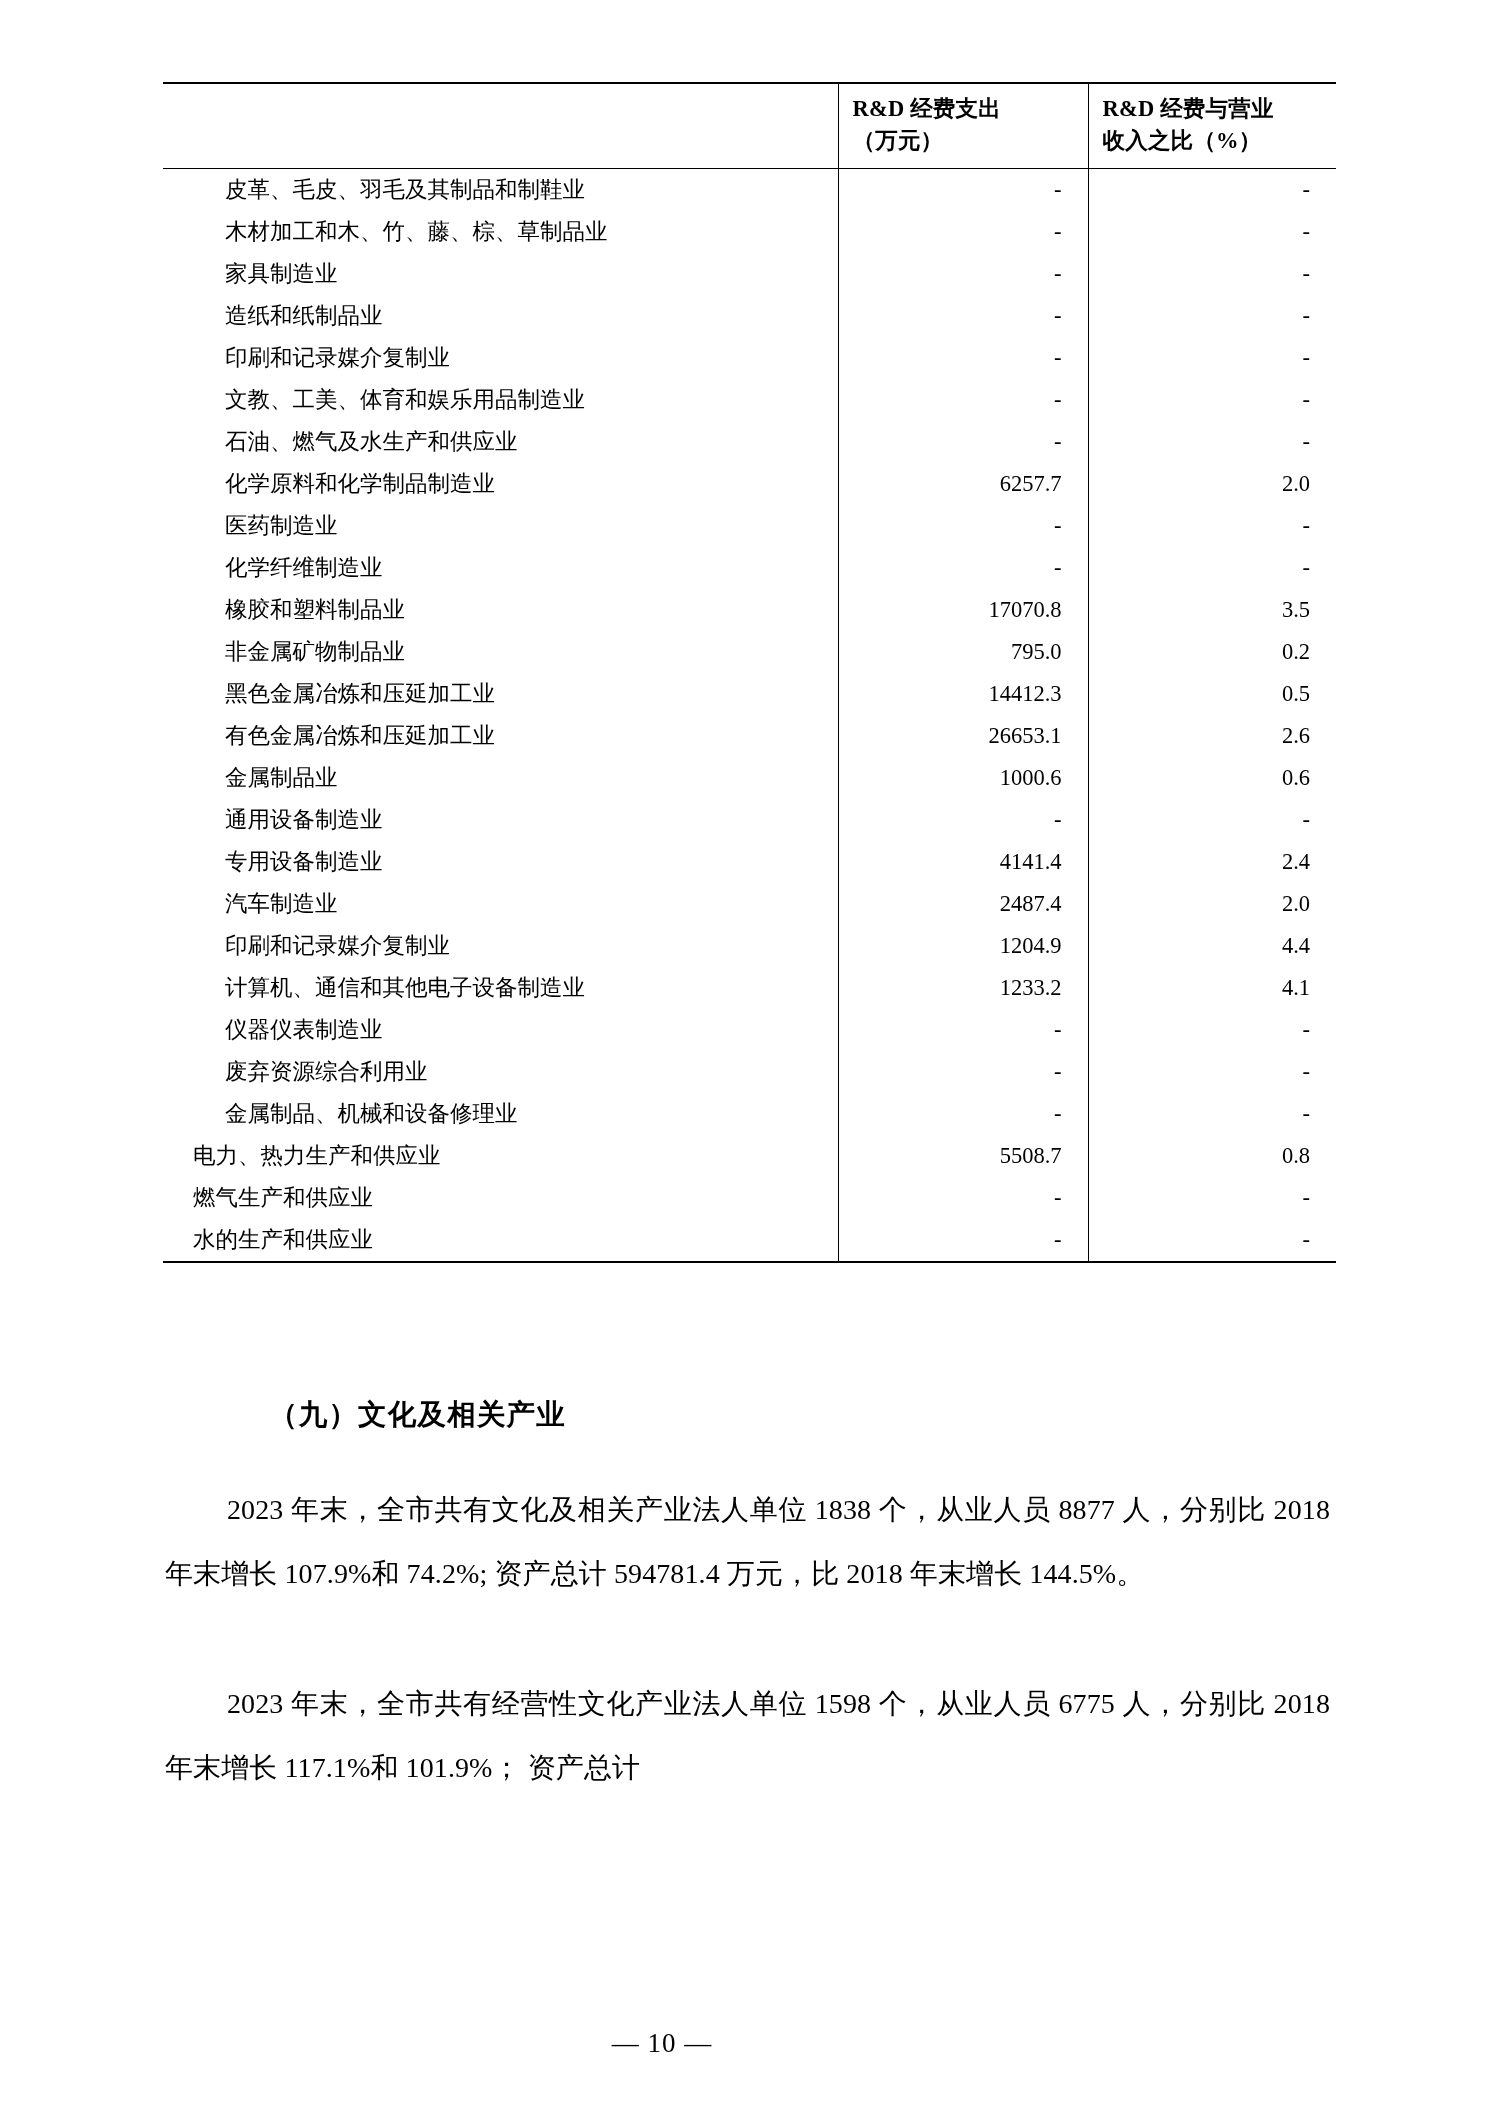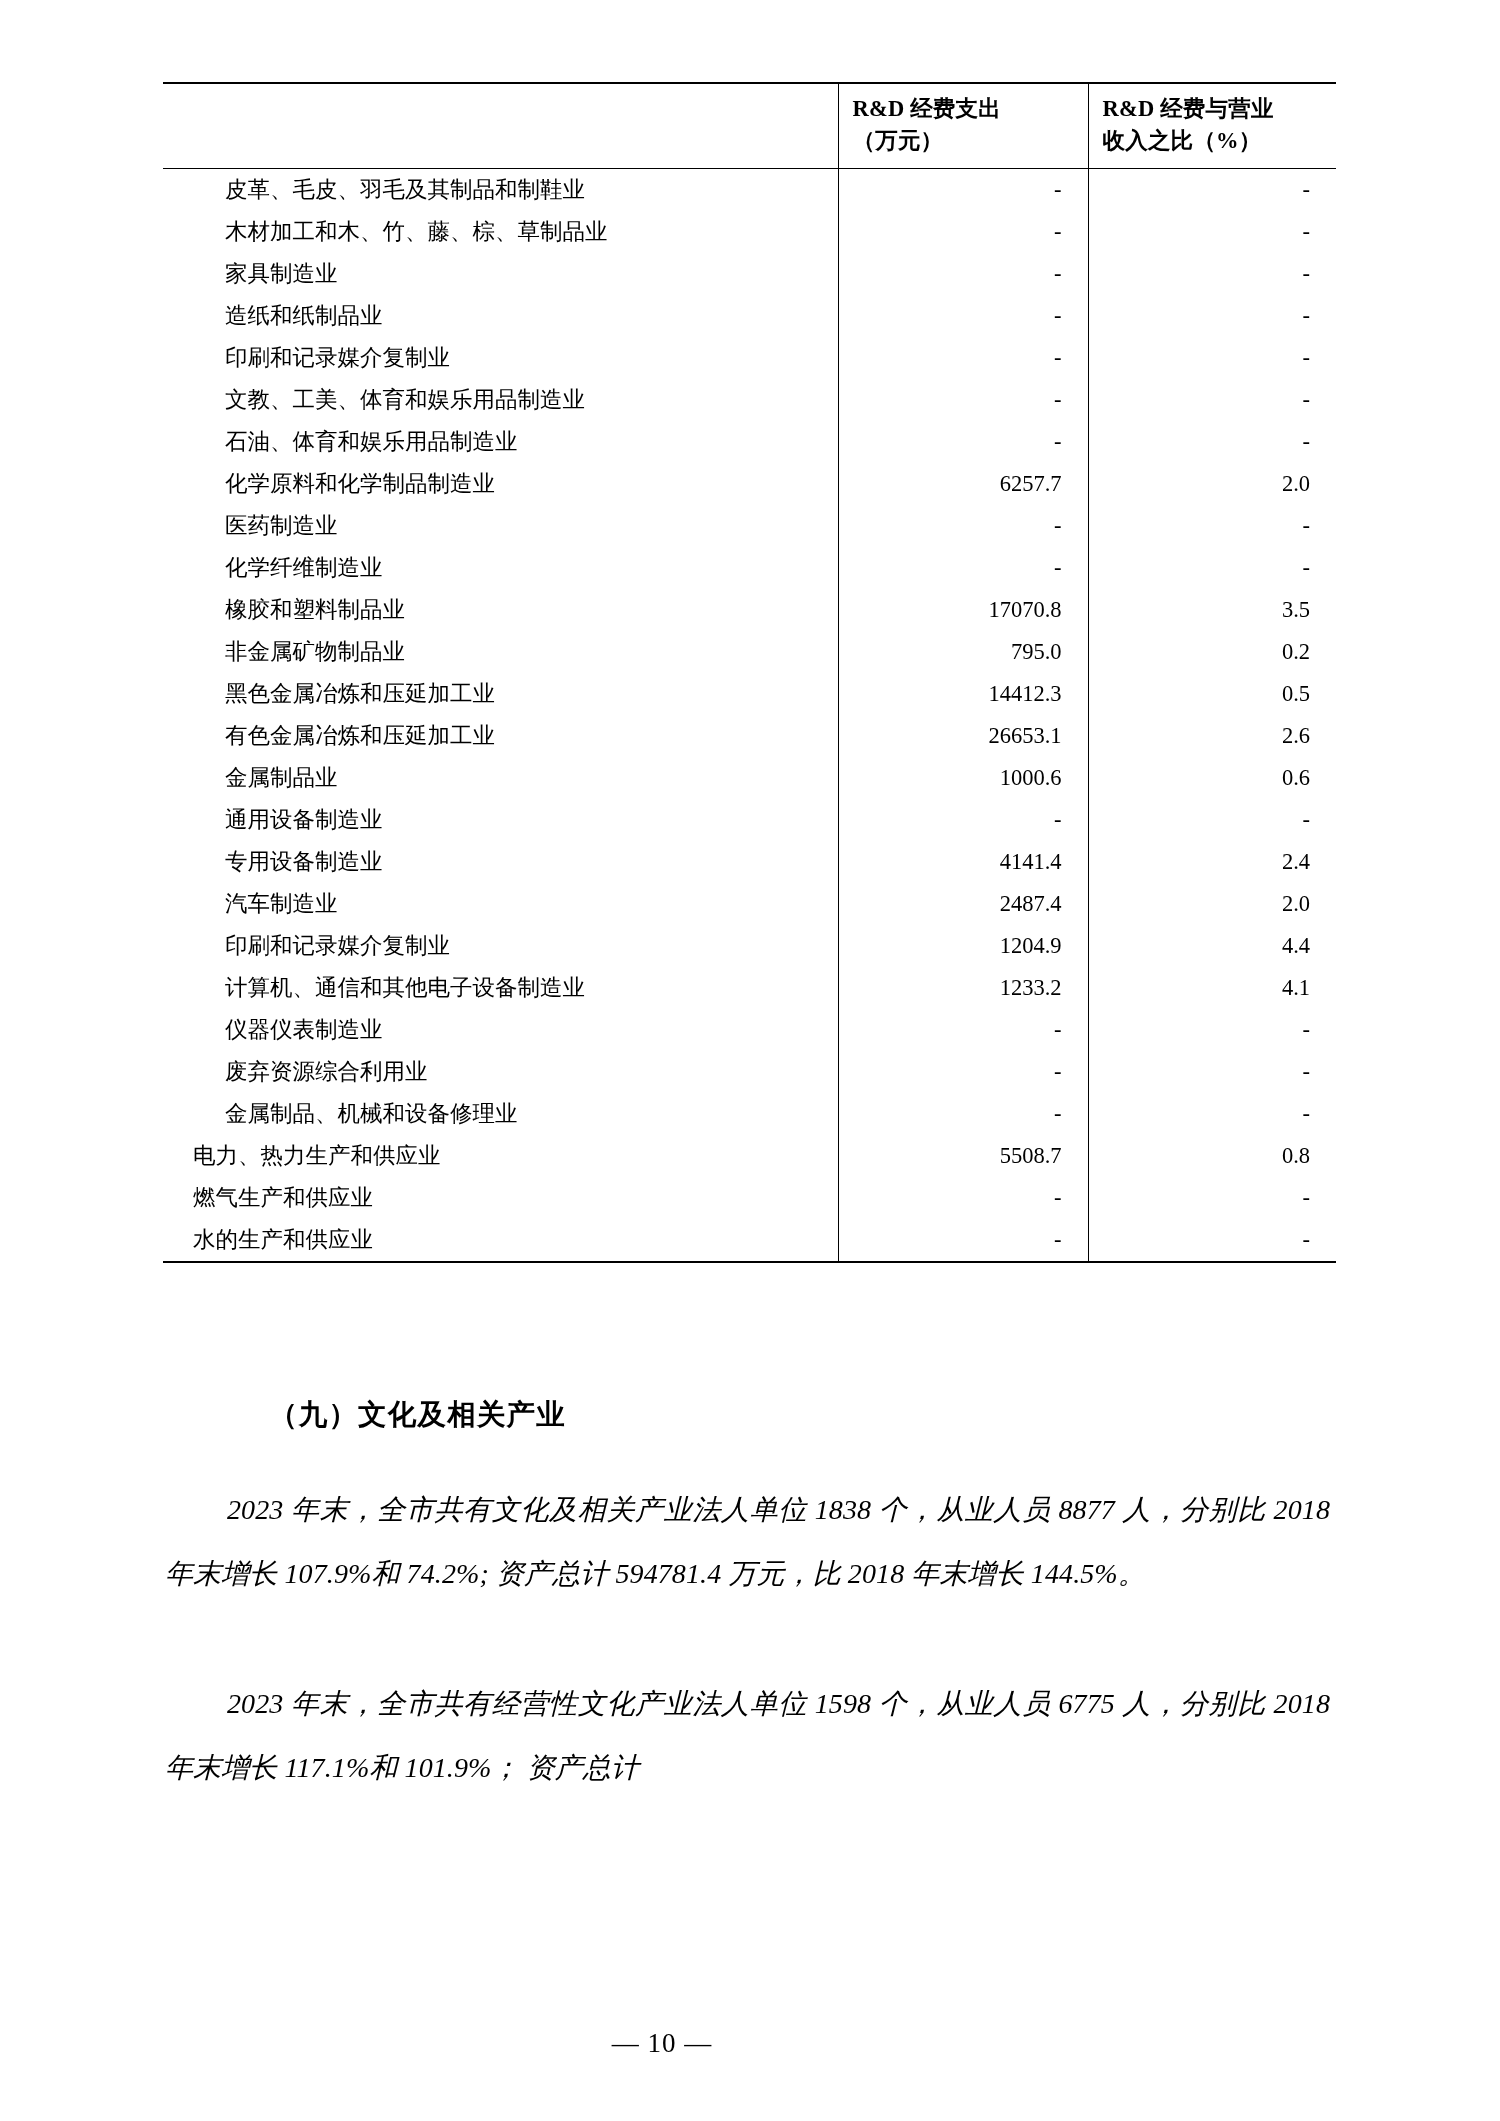--- a/index.html
+++ b/index.html
@@ -99,21 +99,20 @@
   .para {
     position: absolute;
     width: 1165px;
     left: 165px;
     font-size: 28px;
     line-height: 64px;
     text-align: justify;
     text-align-last: left;
     text-justify: inter-character;
     letter-spacing: 0.1px;
-    font-style: italic;
   }
   .para .indent { display: inline-block; width: 62px; }
   #para1 { top: 1478px; }
   #para2 { top: 1672px; }
 
   .page-number {
     position: absolute;
     left: 0;
     top: 2028px;
     width: 1324px;
@@ -172,21 +171,21 @@
             <td class="name ind2">印刷和记录媒介复制业</td>
             <td class="num">-</td>
             <td class="pct">-</td>
           </tr>
           <tr>
             <td class="name ind2">文教、工美、体育和娱乐用品制造业</td>
             <td class="num">-</td>
             <td class="pct">-</td>
           </tr>
           <tr>
-            <td class="name ind2">石油、体育和娱乐用品制造业</td>
+            <td class="name ind2">石油、燃气及水生产和供应业</td>
             <td class="num">-</td>
             <td class="pct">-</td>
           </tr>
           <tr>
             <td class="name ind2">化学原料和化学制品制造业</td>
             <td class="num">6257.7</td>
             <td class="pct">2.0</td>
           </tr>
           <tr>
             <td class="name ind2">医药制造业</td>

